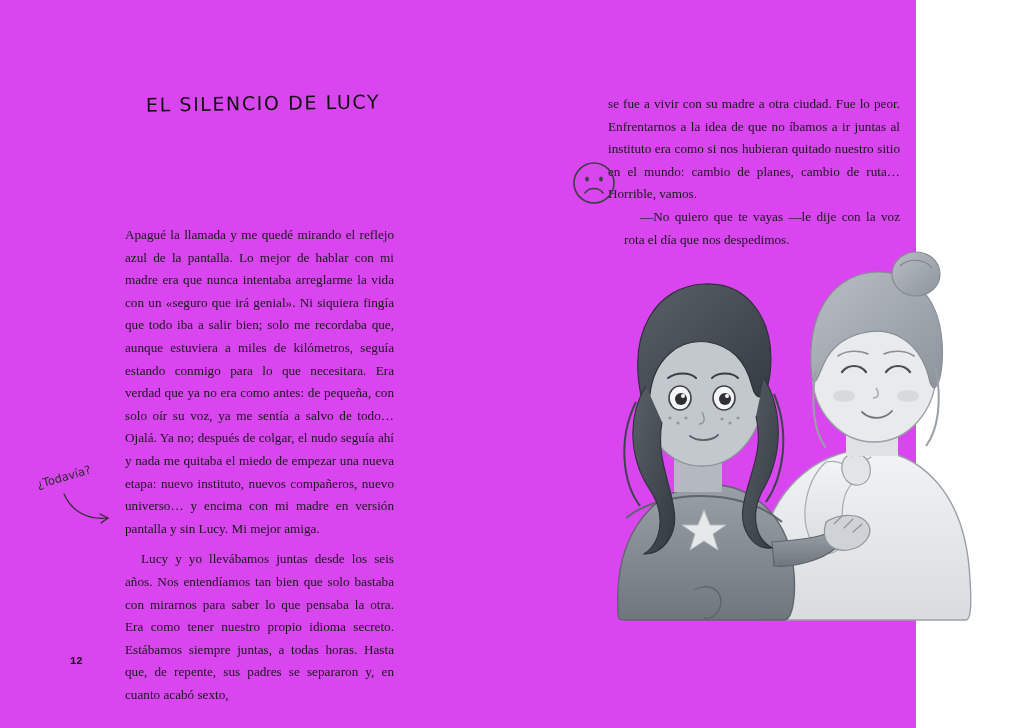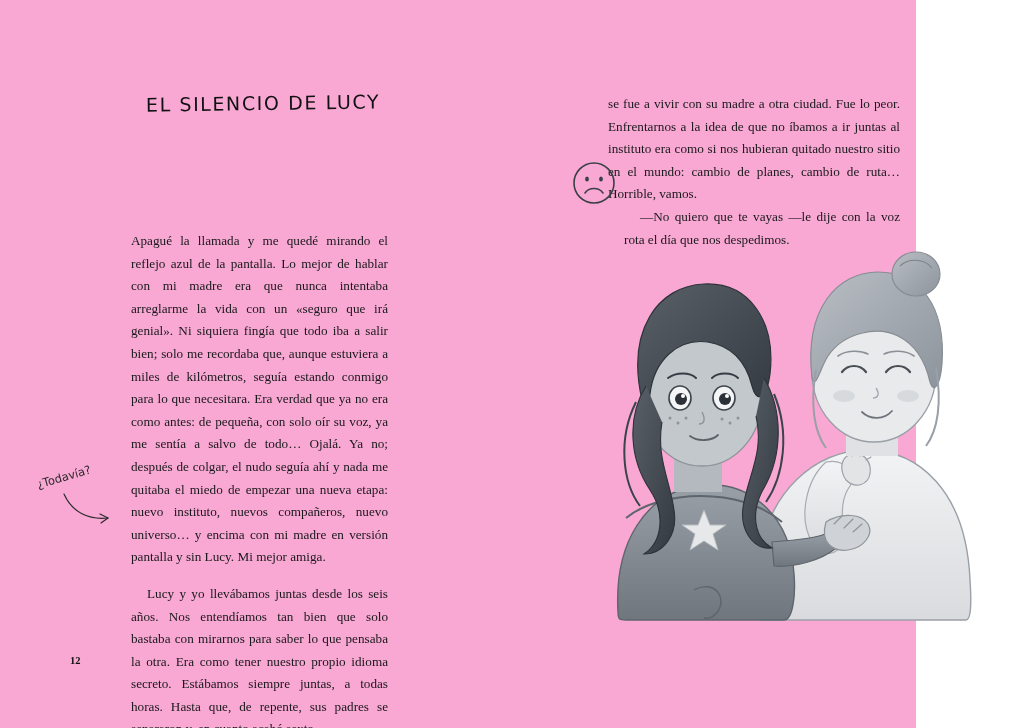--- a/index.html
+++ b/index.html
@@ -11,21 +11,21 @@
     width: 1012px;
     height: 728px;
     overflow: hidden;
     font-family: "Liberation Serif", serif;
     color: #1a1a1a;
   }
   .spread {
     position: relative;
     width: 916px;
     height: 728px;
-    background: #f9a8d4;
+    background: #d946ef;
   }
 
   
   .page-left {
     position: absolute;
     left: 0;
     top: 0;
     width: 506px;
     height: 728px;
   }
@@ -46,21 +46,21 @@
     position: absolute;
     left: 117px;
     top: 216px;
     width: 285px;
     font-size: 13.2px;
     line-height: 22.6px;
     text-align: justify;
     color: #18181a;
   }
   .body-left p {
-    margin: 14px;
+    margin: 8px;
   }
   .body-left p + p {
     text-indent: 16px;
   }
 
   
   .annotation {
     position: absolute;
     left: 36px;
     top: 470px;
@@ -78,21 +78,21 @@
     white-space: nowrap;
   }
   .annotation svg {
     position: absolute;
     left: 22px;
     top: 18px;
   }
 
   .folio {
     position: absolute;
-    font-family: Liberation Serif, serif;
+    font-family: Liberation Mono, monospace;
     font-size: 10.5px;
     font-weight: bold;
     color: #111;
   }
   .folio-left {
     left: 70px;
     top: 655px;
   }
 
   

